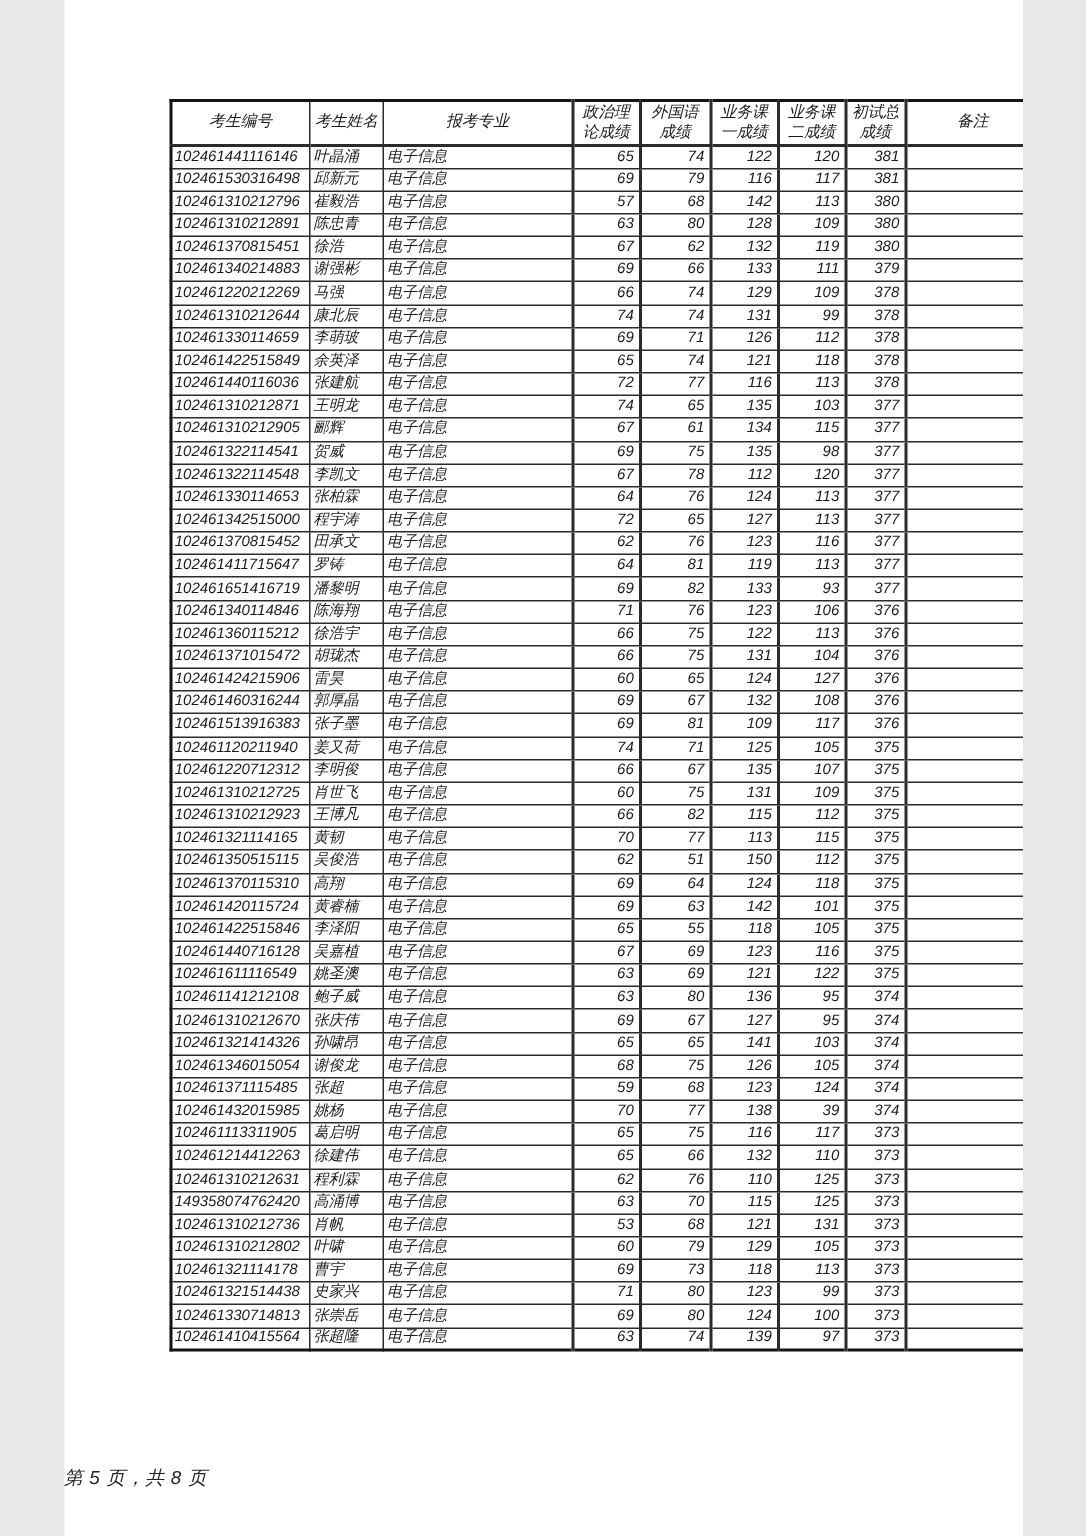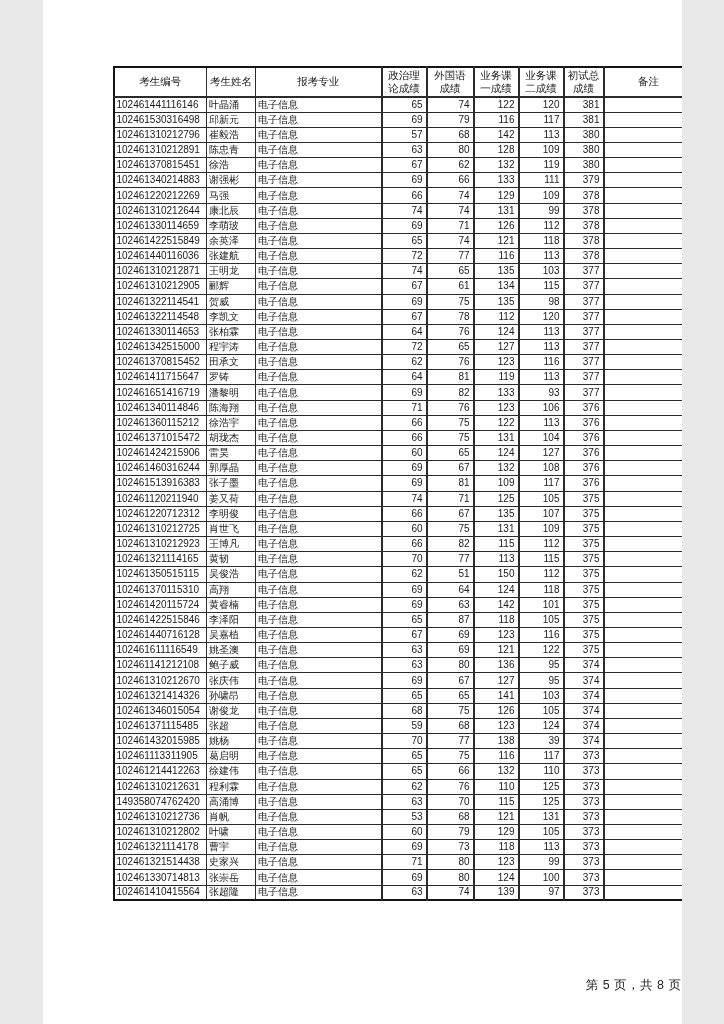--- a/index.html
+++ b/index.html
@@ -1,19 +1,19 @@
 <!DOCTYPE html>
 <html><head>
 <meta charset="utf-8">
 <style>
   html,body{margin:0;padding:0;background:#e8e8e8;}
   .page{
     position:relative;width:639px;height:1024px;background:#ffffff;
     font-family:"Liberation Sans","DejaVu Sans",sans-serif;color:#1a1a1a;
-    margin:0 auto;overflow:hidden;
+    margin:0 auto;overflow:hidden;font-style:italic;
   }
   table.score-table{
     position:absolute;left:70px;top:66px;width:580px;
     border-collapse:collapse;table-layout:fixed;
     border:2px solid #141414;
   }
   th,td{
     border:1px solid #2b2b2b;
     overflow:hidden;
     box-sizing:border-box;
@@ -35,21 +35,21 @@
     line-height:1;
     padding:0 2px;
     white-space:nowrap;
   }
   th:nth-child(n+4),td:nth-child(n+4){border-left-width:2px;}
   .c-left{text-align:left;}
   .c-num{text-align:right;padding-right:3px;}
   .c-remark{text-align:left;}
   .footer{
     position:absolute;left:0;top:977px;width:100%;
-    text-align:right;font-size:12.5px;color:#242424;letter-spacing:0.5px;
+    text-align:left;font-size:12.5px;color:#242424;letter-spacing:0.5px;
   }
 </style>
 </head>
 <body>
 
 <div class="page">
   <table class="score-table">
     <colgroup>
       <col style="width:93px">
       <col style="width:49px">
@@ -452,21 +452,21 @@
           <td class="c-num">142</td>
           <td class="c-num">101</td>
           <td class="c-num">375</td>
           <td class="c-remark"></td>
         </tr>
         <tr>
           <td class="c-left">102461422515846</td>
           <td class="c-left">李泽阳</td>
           <td class="c-left">电子信息</td>
           <td class="c-num">65</td>
-          <td class="c-num">87</td>
+          <td class="c-num">55</td>
           <td class="c-num">118</td>
           <td class="c-num">105</td>
           <td class="c-num">375</td>
           <td class="c-remark"></td>
         </tr>
         <tr>
           <td class="c-left">102461440716128</td>
           <td class="c-left">吴嘉植</td>
           <td class="c-left">电子信息</td>
           <td class="c-num">67</td>

